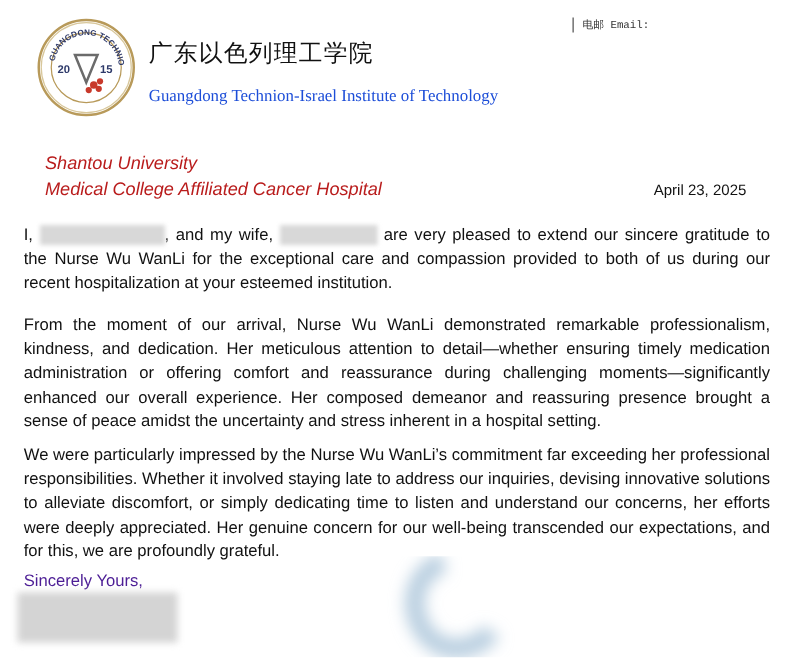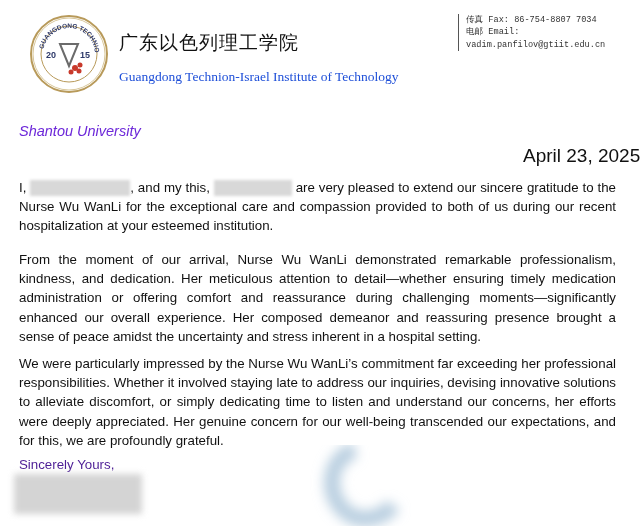--- a/index.html
+++ b/index.html
@@ -2,22 +2,22 @@
 <html><head>
 <meta charset="utf-8">
 <style>
   html, body { margin:0; padding:0; background:#ffffff; }
   body { width:644px; height:526px; position:relative; overflow:hidden; font-family:"Liberation Sans", sans-serif; color:#1a1a1a; }
   .logo { position:absolute; left:29px; top:14px; width:80px; height:80px; }
   .cn-title { position:absolute; left:119px; top:30px; font-family:Liberation Serif, serif; font-size:19px; letter-spacing:1px; color:#111; }
   .en-title { position:absolute; left:119px; top:69px; font-family:"Liberation Serif", serif; font-size:13.5px; color:#1d4ed8; }
   .addr { position:absolute; left:458px; top:14px; border-left:1.5px solid #555; padding-left:7px; font-family:"Liberation Mono", monospace; font-size:8.6px; line-height:12.4px; color:#333; }
   .addr div { white-space:nowrap; }
-  .recipient { position:absolute; left:19px; top:121px; font-size:14.5px; font-style:italic; line-height:21px; color:#6d28d9; }
-  .date { position:absolute; left:523px; top:145px; font-size:19px; color:#111; }
+  .recipient { position:absolute; left:36px; top:121px; font-size:14.5px; font-style:italic; line-height:21px; color:#b91c1c; }
+  .date { position:absolute; left:523px; top:145px; font-size:12px; color:#111; }
   .para { position:absolute; left:19px; width:597px; font-size:13.3px; line-height:19.2px; text-align:justify; color:#111; }
   .redact { display:inline-block; background:#d8d8d8; filter:blur(1.5px); vertical-align:middle; height:16px; }
   .closing { position:absolute; left:19px; top:457px; font-size:13.3px; color:#4c1d95; }
   .sigblur { position:absolute; left:14px; top:474px; width:128px; height:40px; background:#d4d4d4; filter:blur(3px); }
   .stamp { position:absolute; left:285px; top:445px; width:150px; height:81px; }
 </style>
 </head>
 <body>
 
 <div class="logo">
@@ -33,33 +33,32 @@
     <circle cx="51" cy="51" r="2.5" fill="#c8392b"></circle>
     <circle cx="42" cy="58" r="2.5" fill="#c8392b"></circle>
     <circle cx="50" cy="57" r="2.5" fill="#c8392b"></circle>
     <circle cx="40" cy="40" r="36" fill="none" stroke="#d8c79b" stroke-width="1"></circle>
   </svg>
 </div>
 <div class="cn-title">广东以色列理工学院</div>
 <div class="en-title">Guangdong Technion-Israel Institute of Technology</div>
 
 <div class="addr">
-  <div>传真 Fax: 86-754-8807 7034</div>
   <div>电邮 Email:</div>
-  <div>vadim.panfilov@gtiit.edu.cn</div>
 </div>
 
 <div class="recipient">
   <div>Shantou University</div>
+  <div>Medical College Affiliated Cancer Hospital</div>
 </div>
 <div class="date">April 23, 2025</div>
 
 <div class="para" style="top:178px;">
   <span>I,</span>
-  <span class="redact" style="width:100px;"></span><span>, and my this,</span>
+  <span class="redact" style="width:100px;"></span><span>, and my wife,</span>
   <span class="redact" style="width:78px;"></span>
   <span>are very pleased to extend our sincere gratitude to the Nurse Wu WanLi for the exceptional care and compassion provided to both of us during our recent hospitalization at your esteemed institution.</span>
 </div>
 
 <div class="para" style="top:250px;">From the moment of our arrival, Nurse Wu WanLi demonstrated remarkable professionalism, kindness, and dedication. Her meticulous attention to detail—whether ensuring timely medication administration or offering comfort and reassurance during challenging moments—significantly enhanced our overall experience. Her composed demeanor and reassuring presence brought a sense of peace amidst the uncertainty and stress inherent in a hospital setting.</div>
 
 <div class="para" style="top:354px;">We were particularly impressed by the Nurse Wu WanLi’s commitment far exceeding her professional responsibilities. Whether it involved staying late to address our inquiries, devising innovative solutions to alleviate discomfort, or simply dedicating time to listen and understand our concerns, her efforts were deeply appreciated. Her genuine concern for our well-being transcended our expectations, and for this, we are profoundly grateful.</div>
 
 <div class="closing">Sincerely Yours,</div>
 <div class="sigblur"></div>

